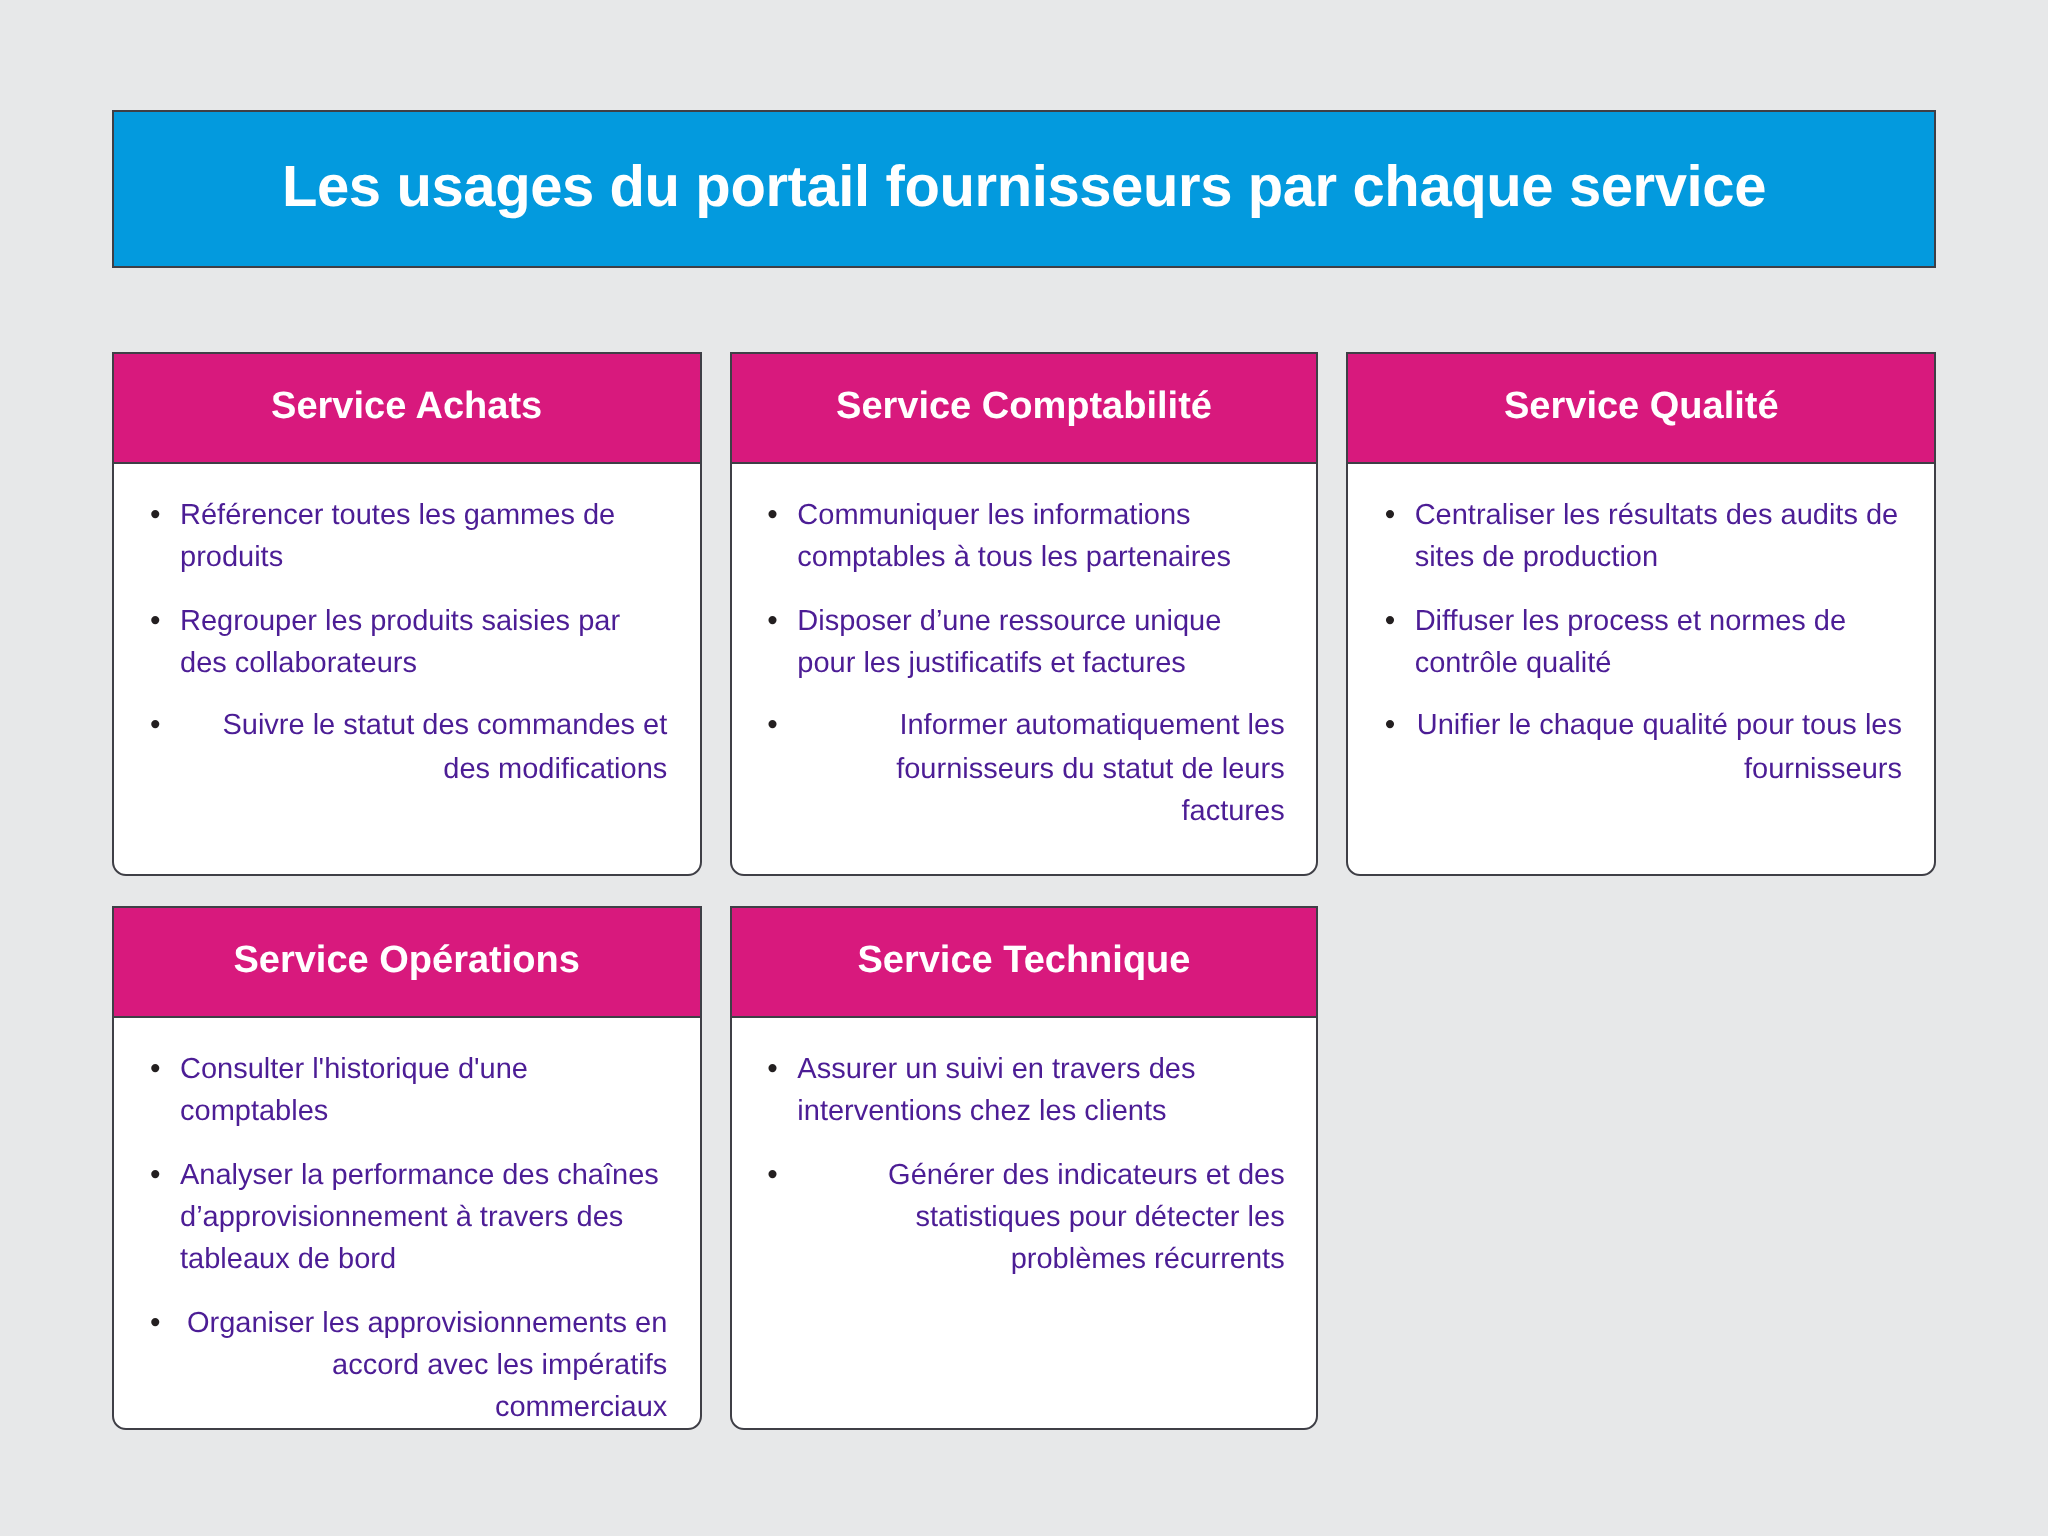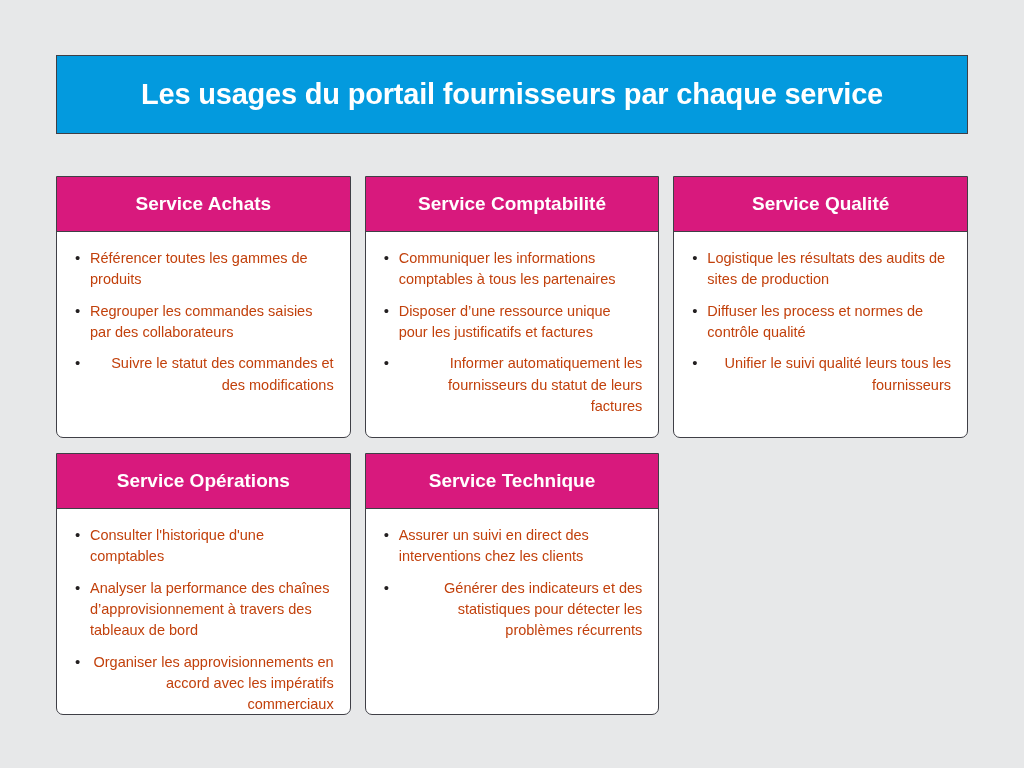--- a/index.html
+++ b/index.html
@@ -95,21 +95,21 @@
     box-sizing: border-box;
   }
 
   ul.bullets {
     list-style: none;
     margin: 0;
     padding: 0;
   }
   ul.bullets li {
     position: relative;
-    color: #c2410c;
+    color: #4c1d95;
     font-size: 14.5px;
     line-height: 1.47;
     padding-left: 17px;
     margin-bottom: 10px;
   }
   ul.bullets li:last-child {
     margin-bottom: 0;
     text-align: right;
   }
   ul.bullets li::before {
@@ -133,21 +133,21 @@
 
   <div class="grid">
 
     <div class="card">
       <div class="card-header">
         <div class="card-title">Service Achats</div>
       </div>
       <div class="card-body">
         <ul class="bullets">
           <li>Référencer toutes les gammes de produits</li>
-          <li>Regrouper les commandes saisies par des collaborateurs</li>
+          <li>Regrouper les produits saisies par des collaborateurs</li>
           <li>Suivre le statut des commandes et des modifications</li>
         </ul>
       </div>
     </div>
 
     <div class="card">
       <div class="card-header">
         <div class="card-title">Service Comptabilité</div>
       </div>
       <div class="card-body">
@@ -158,23 +158,23 @@
         </ul>
       </div>
     </div>
 
     <div class="card">
       <div class="card-header">
         <div class="card-title">Service Qualité</div>
       </div>
       <div class="card-body">
         <ul class="bullets">
-          <li>Logistique les résultats des audits de sites de production</li>
+          <li>Centraliser les résultats des audits de sites de production</li>
           <li>Diffuser les process et normes de contrôle qualité</li>
-          <li>Unifier le suivi qualité leurs tous les fournisseurs</li>
+          <li>Unifier le chaque qualité pour tous les fournisseurs</li>
         </ul>
       </div>
     </div>
 
     <div class="card">
       <div class="card-header">
         <div class="card-title">Service Opérations</div>
       </div>
       <div class="card-body">
         <ul class="bullets">
@@ -184,21 +184,21 @@
         </ul>
       </div>
     </div>
 
     <div class="card">
       <div class="card-header">
         <div class="card-title">Service Technique</div>
       </div>
       <div class="card-body">
         <ul class="bullets">
-          <li>Assurer un suivi en direct des interventions chez les clients</li>
+          <li>Assurer un suivi en travers des interventions chez les clients</li>
           <li>Générer des indicateurs et des statistiques pour détecter les problèmes récurrents</li>
         </ul>
       </div>
     </div>
 
 
   </div>
 </div>
 
 </body></html>

